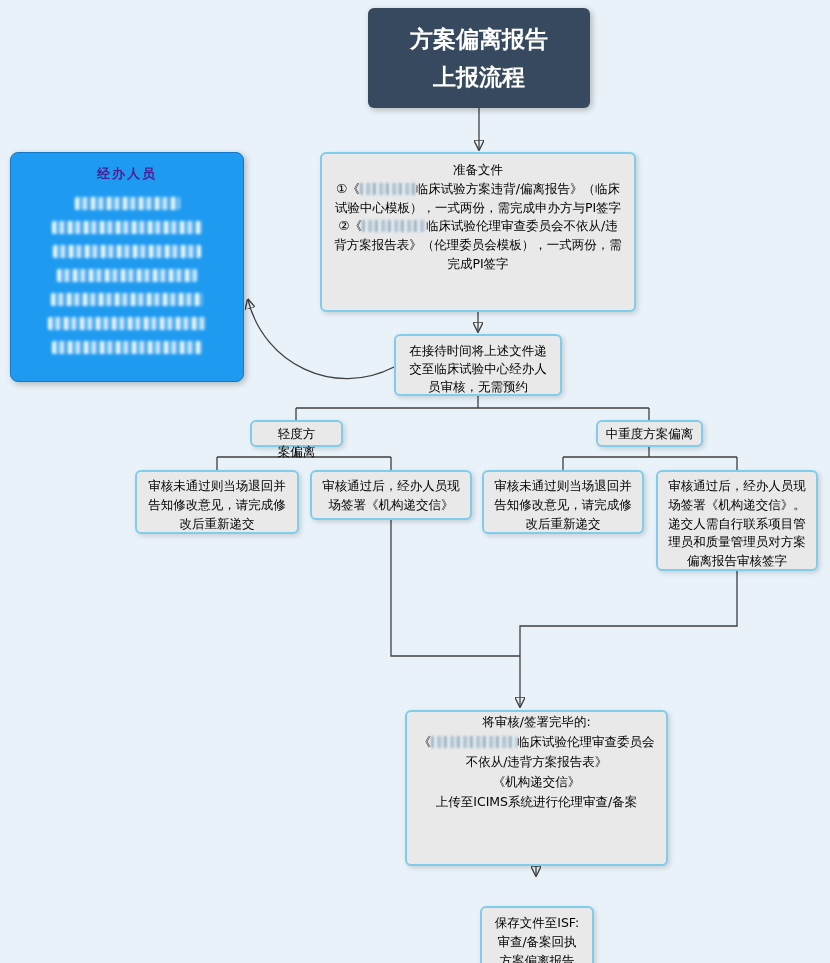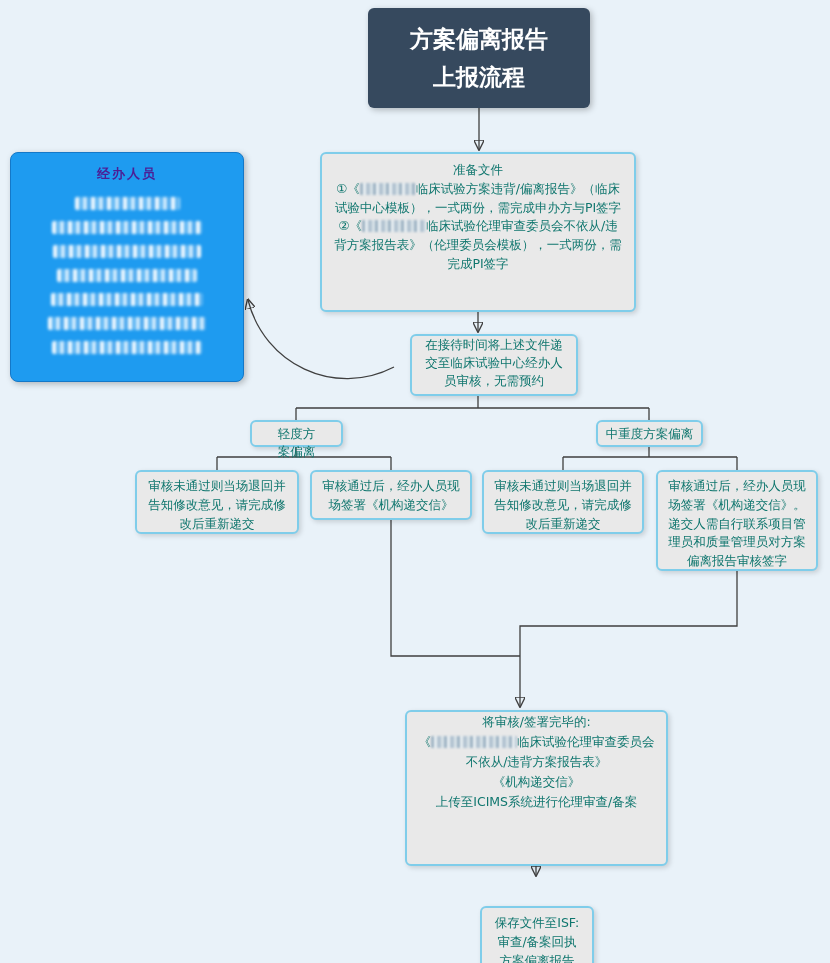--- a/index.html
+++ b/index.html
@@ -3,21 +3,21 @@
 <meta charset="utf-8">
 <style>
   html,body{margin:0;padding:0;}
   body{font-family:"DejaVu Sans","Liberation Sans",sans-serif;}
   .canvas{position:relative;width:830px;height:963px;background:#e9f2f9;overflow:hidden;}
 
   #connectors{position:absolute;left:0;top:0;z-index:1;pointer-events:none;}
   #connectors path{stroke:#3f3f3f;stroke-width:1.3;fill:none;}
 
   .node{position:absolute;z-index:2;background:#e9e9e9;border:2px solid #7fcdea;border-radius:6px;
-        color:#0f766e;font-size:12.5px;line-height:1.55;text-align:center;
+        color:#000000;font-size:12.5px;line-height:1.55;text-align:center;
         box-shadow:2px 2px 5px rgba(0,0,0,.15);box-sizing:border-box;padding:6px 9px;}
 
   #title-box{position:absolute;z-index:2;left:368px;top:8px;width:222px;height:100px;background:#36495e;
         border-radius:6px;color:#ffffff;font-weight:bold;font-size:23px;text-align:center;
         display:flex;flex-direction:column;justify-content:center;gap:7px;
         box-shadow:2px 2px 6px rgba(0,0,0,.25);}
 
   #staff-box{position:absolute;z-index:2;left:10px;top:152px;width:234px;height:230px;background:#1e9bf0;
         border:1px solid #1478c8;border-radius:8px;box-shadow:2px 2px 6px rgba(0,0,0,.25);
         box-sizing:border-box;padding:12px 0 0;text-align:center;}
@@ -25,21 +25,21 @@
   .blue-redact{height:13px;border-radius:2px;margin:11px auto 0;
         background:repeating-linear-gradient(90deg,rgba(255,255,255,.95) 0 4px,rgba(140,200,245,.55) 4px 8px,
                    rgba(255,255,255,.8) 8px 12px,rgba(90,170,235,.65) 12px 16px);
         filter:blur(1.6px);}
 
   .redact{display:inline-block;height:12px;vertical-align:-2px;border-radius:1px;
         background:repeating-linear-gradient(90deg,#9fb4c4 0 3px,#e8eef2 3px 6px,#b3c4d1 6px 10px,#d8e2e8 10px 13px);
         filter:blur(1.2px);}
 
   #prepare-box{left:320px;top:152px;width:316px;height:160px;padding:7px 11px;line-height:1.5;}
-  #submit-box{left:410px;top:334px;width:168px;height:62px;padding:0 8px;line-height:1.45;font-family:Liberation Serif, serif;}
+  #submit-box{left:394px;top:334px;width:168px;height:62px;padding:6px 8px;line-height:1.45;font-family:Liberation Serif, serif;}
   #branch-light{left:250px;top:420px;width:93px;height:27px;padding:3px 20px;line-height:1.45;}
   #branch-severe{left:596px;top:420px;width:107px;height:27px;padding:3px 2px;line-height:1.45;}
   #light-fail{left:135px;top:470px;width:164px;height:64px;padding:5px 8px;line-height:1.5;}
   #light-pass{left:310px;top:470px;width:162px;height:50px;padding:5px 8px;line-height:1.5;}
   #severe-fail{left:482px;top:470px;width:162px;height:64px;padding:5px 8px;line-height:1.5;}
   #severe-pass{left:656px;top:470px;width:162px;height:101px;padding:5px 8px;line-height:1.5;}
   #upload-box{left:405px;top:710px;width:263px;height:156px;padding:0 10px;line-height:1.6;}
   #save-box{left:480px;top:878px;width:114px;height:80px;padding:6px 6px;line-height:1.5;white-space:pre-line;margin-top:28px;}
 </style>
 </head>

